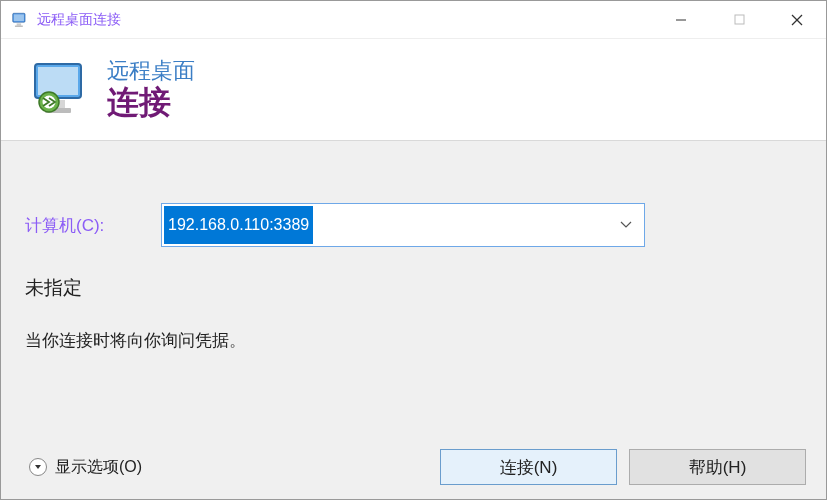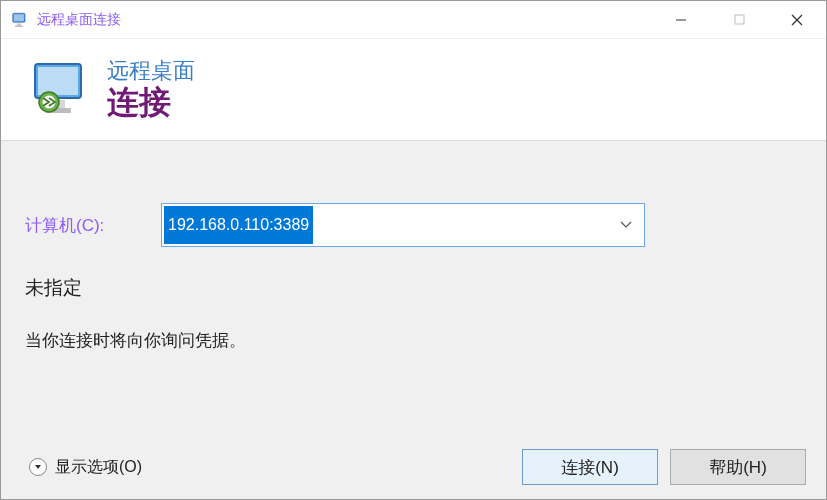--- a/index.html
+++ b/index.html
@@ -157,21 +157,21 @@
       justify-content: center;
       margin-right: 8px;
       font-size: 10px;
       background: #fff;
       color: #333;
     }
     .spacer {
       flex: 1;
     }
     .btn {
-      width: 136px;
+      width: 177px;
       height: 36px;
       border: 1px solid #acacac;
       background: #e1e1e1;
       font-size: 17px;
       color: #222;
       margin-left: 12px;
       display: flex;
       align-items: center;
       justify-content: center;
       cursor: default;

